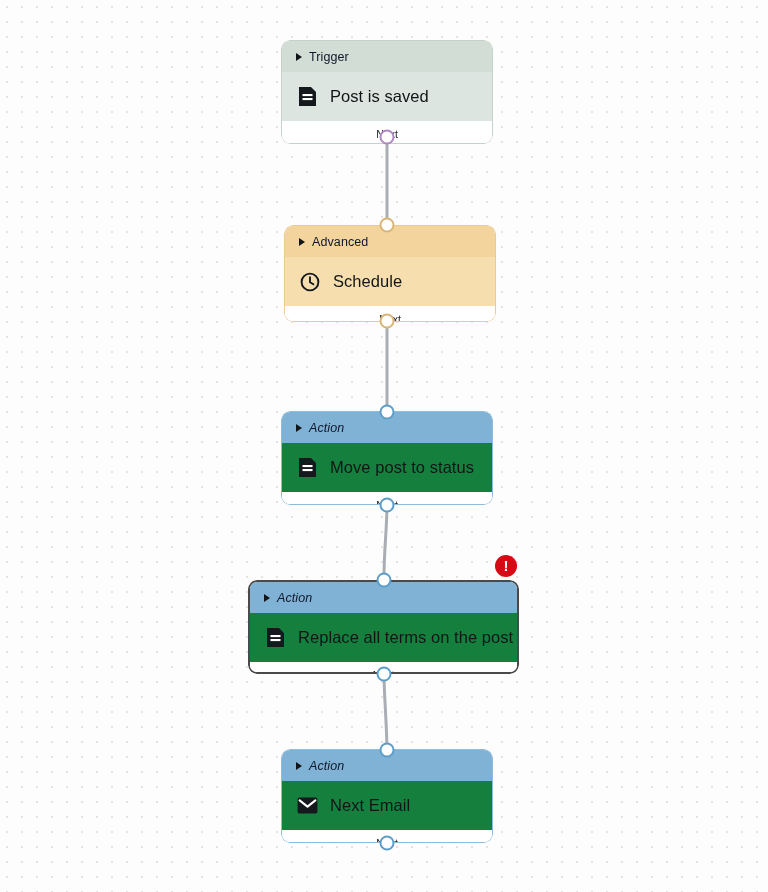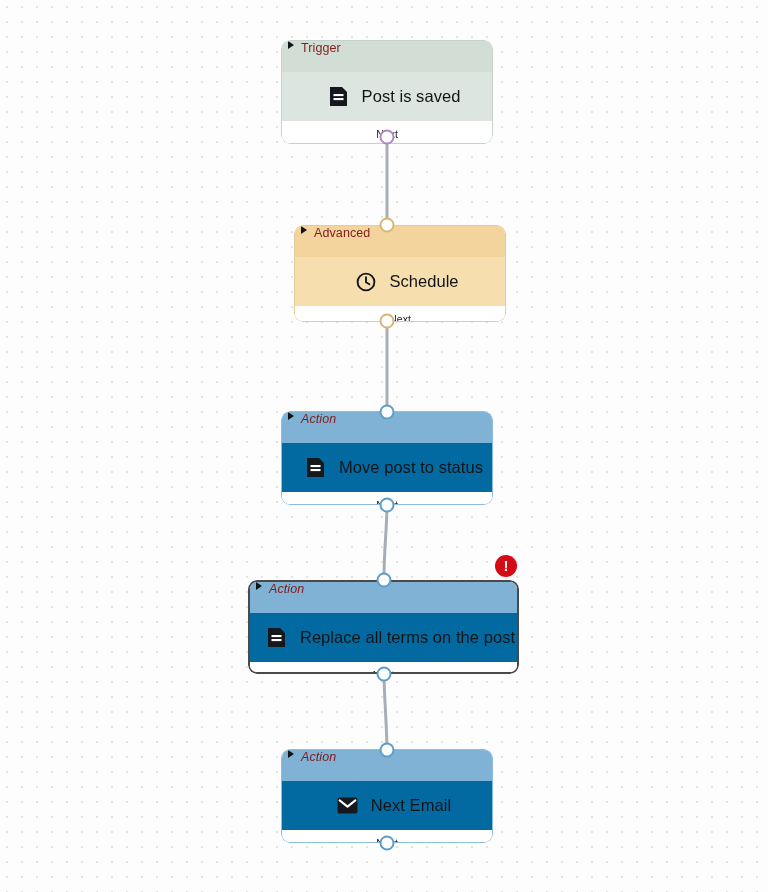--- a/index.html
+++ b/index.html
@@ -52,44 +52,43 @@
     overflow: hidden;
     border: 1px solid #8EBCDC;
   }
   .node.selected .node-inner {
     border: 2px solid #4a4a4a;
   }
 
   .node-header {
     height: 31px;
     display: flex;
-    align-items: flex-start;
-    padding-left: 6px;
+    align-items: center;
+    padding-left: 14px;
     box-sizing: border-box;
     font-size: 12.5px;
-    color: #7f1d1d;
+    color: #0f172a;
     letter-spacing: 0.1px;
   }
   .caret {
     width: 0;
     height: 0;
     border-left: 6px solid #111518;
     border-top: 4.5px solid transparent;
     border-bottom: 4.5px solid transparent;
     margin-right: 7px;
     flex: 0 0 auto;
   }
 
   .node-body {
     height: 49px;
     display: flex;
     align-items: center;
     padding-left: 14px;
     box-sizing: border-box;
-    justify-content: center;
   }
   .node-body .glyph {
     flex: 0 0 auto;
     width: 22px;
     height: 22px;
     margin-right: 12px;
     display: flex;
     align-items: center;
     justify-content: center;
   }
@@ -114,21 +113,21 @@
   
   .node.trigger .node-header { background: #d2ddd5; }
   .node.trigger .node-body   { background: #dce5df; }
   .node.trigger .node-inner  { border-color: #c6d2c9; }
 
   .node.advanced .node-header { background: #f2d49c; }
   .node.advanced .node-body   { background: #f6deae; }
   .node.advanced .node-inner  { border-color: #e8cb95; }
 
   .node.action .node-header { background: #7fb2d5; font-style: italic; }
-  .node.action .node-body   { background: #0369a1; }
+  .node.action .node-body   { background: #15803d; }
 
   
   .port {
     position: absolute;
     width: 15px;
     height: 15px;
     border-radius: 50%;
     background: #ffffff;
     box-sizing: border-box;
     transform: translate(-50%, -50%);
@@ -186,21 +185,21 @@
         </span>
         <span class="node-title">Post is saved</span>
       </div>
       <div class="node-footer">
         <span>Next</span>
       </div>
     </div>
   </div>
   <div class="port violet" style="left:387px; top:137px;"></div>
 
-  <div class="node advanced" style="left:294px; top:225px; width:212px; height:97px;">
+  <div class="node advanced" style="left:284px; top:225px; width:212px; height:97px;">
     <div class="node-inner">
       <div class="node-header">
         <span class="caret"></span>
         <span>Advanced</span>
       </div>
       <div class="node-body">
         <span class="glyph">
           <svg width="20" height="20" viewBox="0 0 20 20">
             <circle cx="10" cy="10" r="8.4" fill="none" stroke="#15191d" stroke-width="1.9"></circle>
             <path d="M10 5.2 V10.2 L13.4 12.2" fill="none" stroke="#15191d" stroke-width="1.9" stroke-linecap="round" stroke-linejoin="round"></path>

